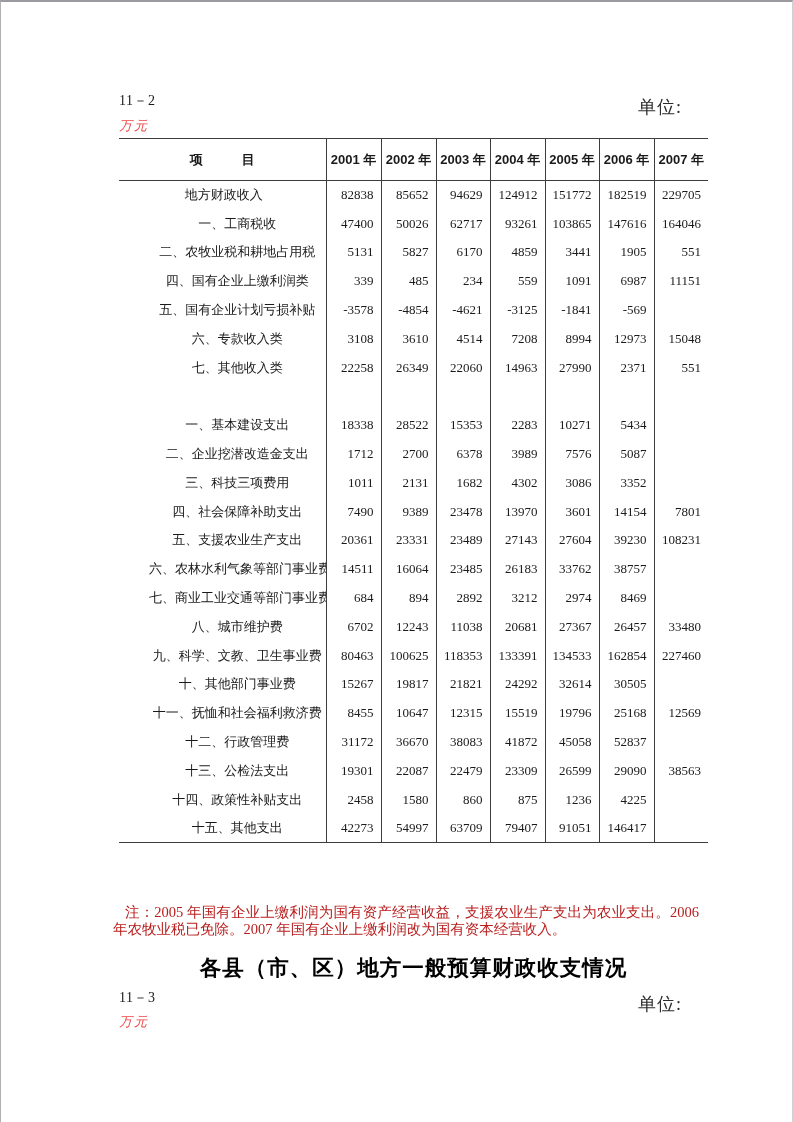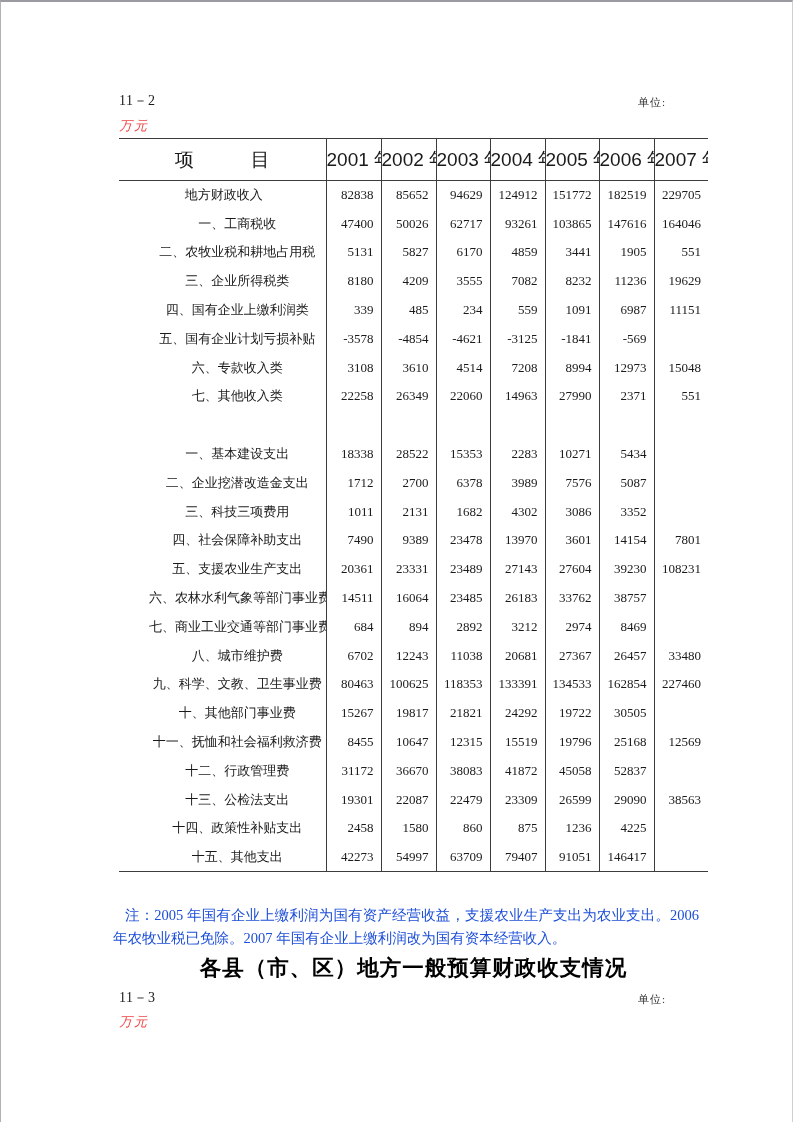--- a/index.html
+++ b/index.html
@@ -14,21 +14,21 @@
     font-family:"Liberation Serif","DejaVu Serif",serif;
     color:#1a1a1a;
     overflow:hidden;
   }
   .doc-num{
     position:absolute;left:118px;
     font-size:14px;letter-spacing:.5px;
   }
   .unit-label{
     position:absolute;
-    font-size:11px;color:#2b2b2b;letter-spacing:1px;
+    font-size:18px;color:#2b2b2b;letter-spacing:1px;
   }
   .wan{
     position:absolute;left:118px;
     font-size:13px;font-style:italic;letter-spacing:2px;color:#ef4444;
   }
   #doc1{top:90px;}
   #unit1{top:93px;left:637px;}
   #wan1{top:115px;}
 
   table.fin{
@@ -43,45 +43,45 @@
     border-right:1px solid #3c3c3c;
     padding:0;
     overflow:hidden;
     white-space:nowrap;
   }
   table.fin th:last-child, table.fin td:last-child{border-right:none;}
   table.fin thead th{
     border-bottom:1px solid #3c3c3c;
     height:41px;
     font-family:"Liberation Sans","DejaVu Sans",sans-serif;
-    font-weight:normal;
-    font-size:19px;
+    font-weight:bold;
+    font-size:13px;
     vertical-align:middle;
   }
   table.fin tbody tr{height:28.8px;}
   table.fin td.lbl{
     font-size:13px;
     text-align:center;
     padding-left:3px;
     vertical-align:middle;
   }
   table.fin td.lbl.ind{padding-left:30px;}
   table.fin td.num{
     font-size:13px;
     text-align:right;
     padding-right:7px;
     vertical-align:middle;
   }
   .note{
     position:absolute;left:112px;top:902px;
     width:586px;
     font-size:14.5px;
-    line-height:23px;
+    line-height:17px;
     text-indent:12px;
-    color:#1d4ed8;
+    color:#b91c1c;
     text-align:justify;
   }
   .next-title{
     position:absolute;left:118px;top:951px;
     width:589px;
     text-align:center;
     font-family:"Liberation Sans","DejaVu Sans",sans-serif;
     font-weight:bold;
     font-size:21.5px;
     letter-spacing:1px;
@@ -148,30 +148,20 @@
           <td class="lbl ind">二、农牧业税和耕地占用税</td>
           <td class="num">5131</td>
           <td class="num">5827</td>
           <td class="num">6170</td>
           <td class="num">4859</td>
           <td class="num">3441</td>
           <td class="num">1905</td>
           <td class="num">551</td>
         </tr>
         <tr>
-          <td class="lbl ind">三、企业所得税类</td>
-          <td class="num">8180</td>
-          <td class="num">4209</td>
-          <td class="num">3555</td>
-          <td class="num">7082</td>
-          <td class="num">8232</td>
-          <td class="num">11236</td>
-          <td class="num">19629</td>
-        </tr>
-        <tr>
           <td class="lbl ind">四、国有企业上缴利润类</td>
           <td class="num">339</td>
           <td class="num">485</td>
           <td class="num">234</td>
           <td class="num">559</td>
           <td class="num">1091</td>
           <td class="num">6987</td>
           <td class="num">11151</td>
         </tr>
         <tr>
@@ -303,21 +293,21 @@
           <td class="num">134533</td>
           <td class="num">162854</td>
           <td class="num">227460</td>
         </tr>
         <tr>
           <td class="lbl ind">十、其他部门事业费</td>
           <td class="num">15267</td>
           <td class="num">19817</td>
           <td class="num">21821</td>
           <td class="num">24292</td>
-          <td class="num">19722</td>
+          <td class="num">32614</td>
           <td class="num">30505</td>
           <td class="num"></td>
         </tr>
         <tr>
           <td class="lbl ind">十一、抚恤和社会福利救济费</td>
           <td class="num">8455</td>
           <td class="num">10647</td>
           <td class="num">12315</td>
           <td class="num">15519</td>
           <td class="num">19796</td>

